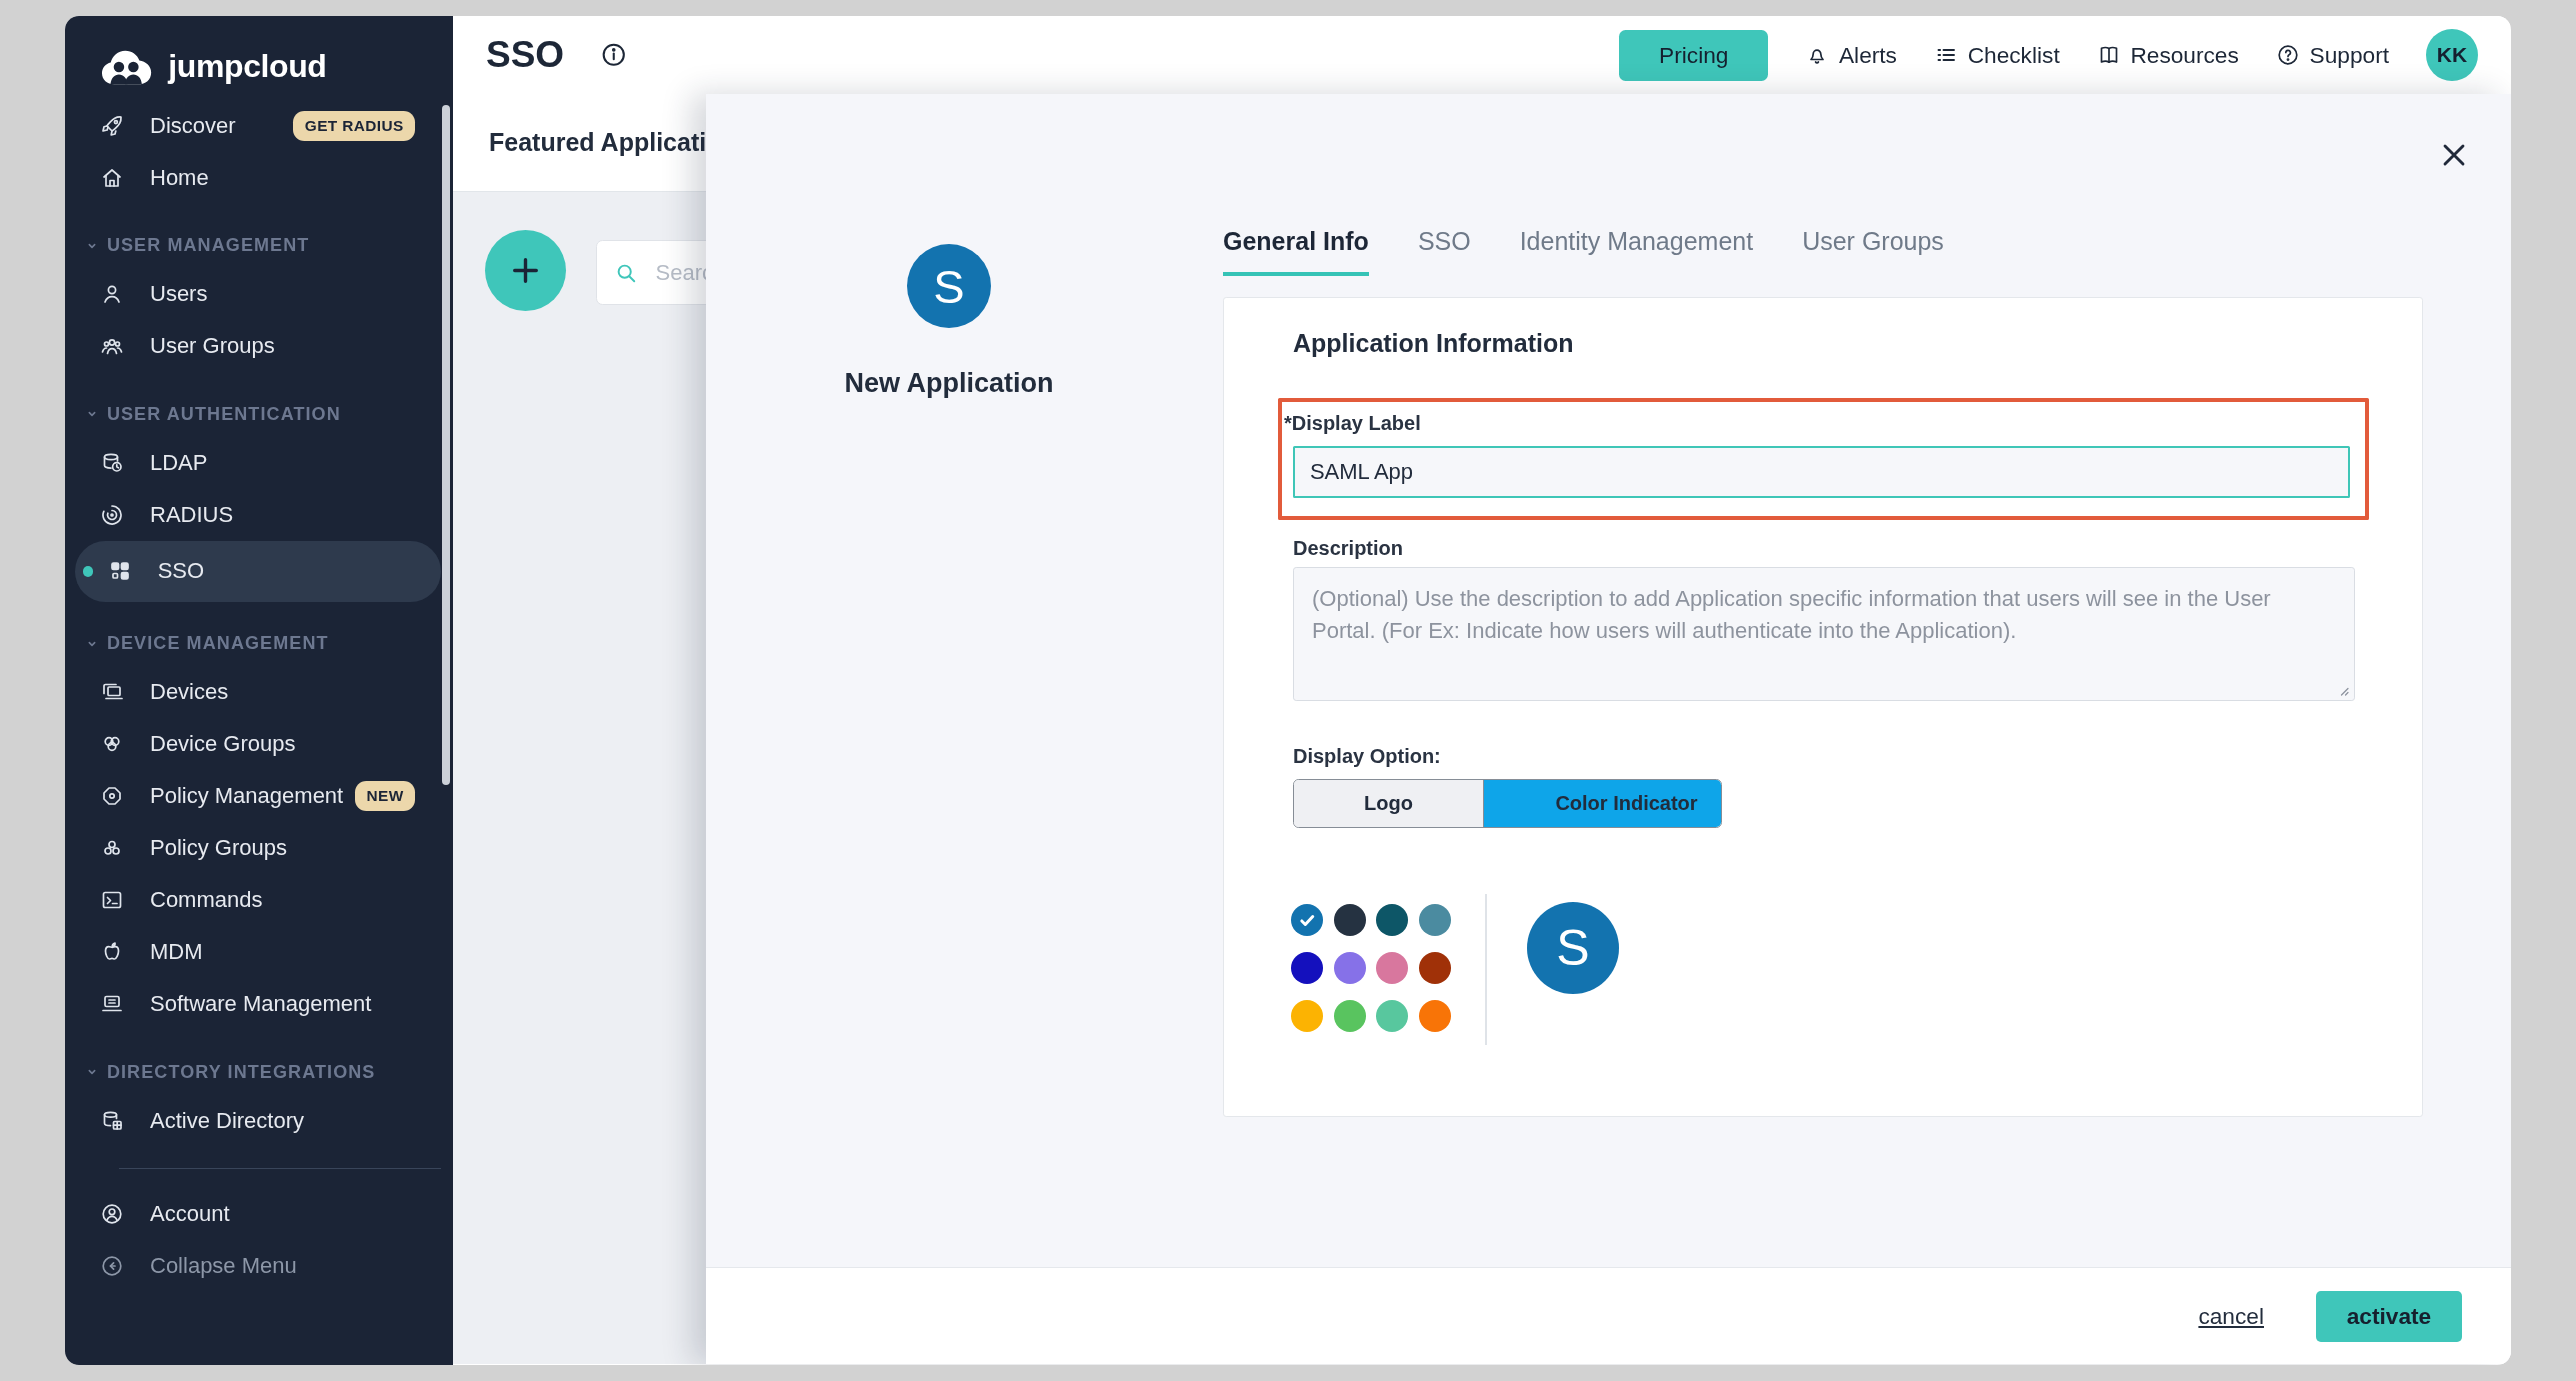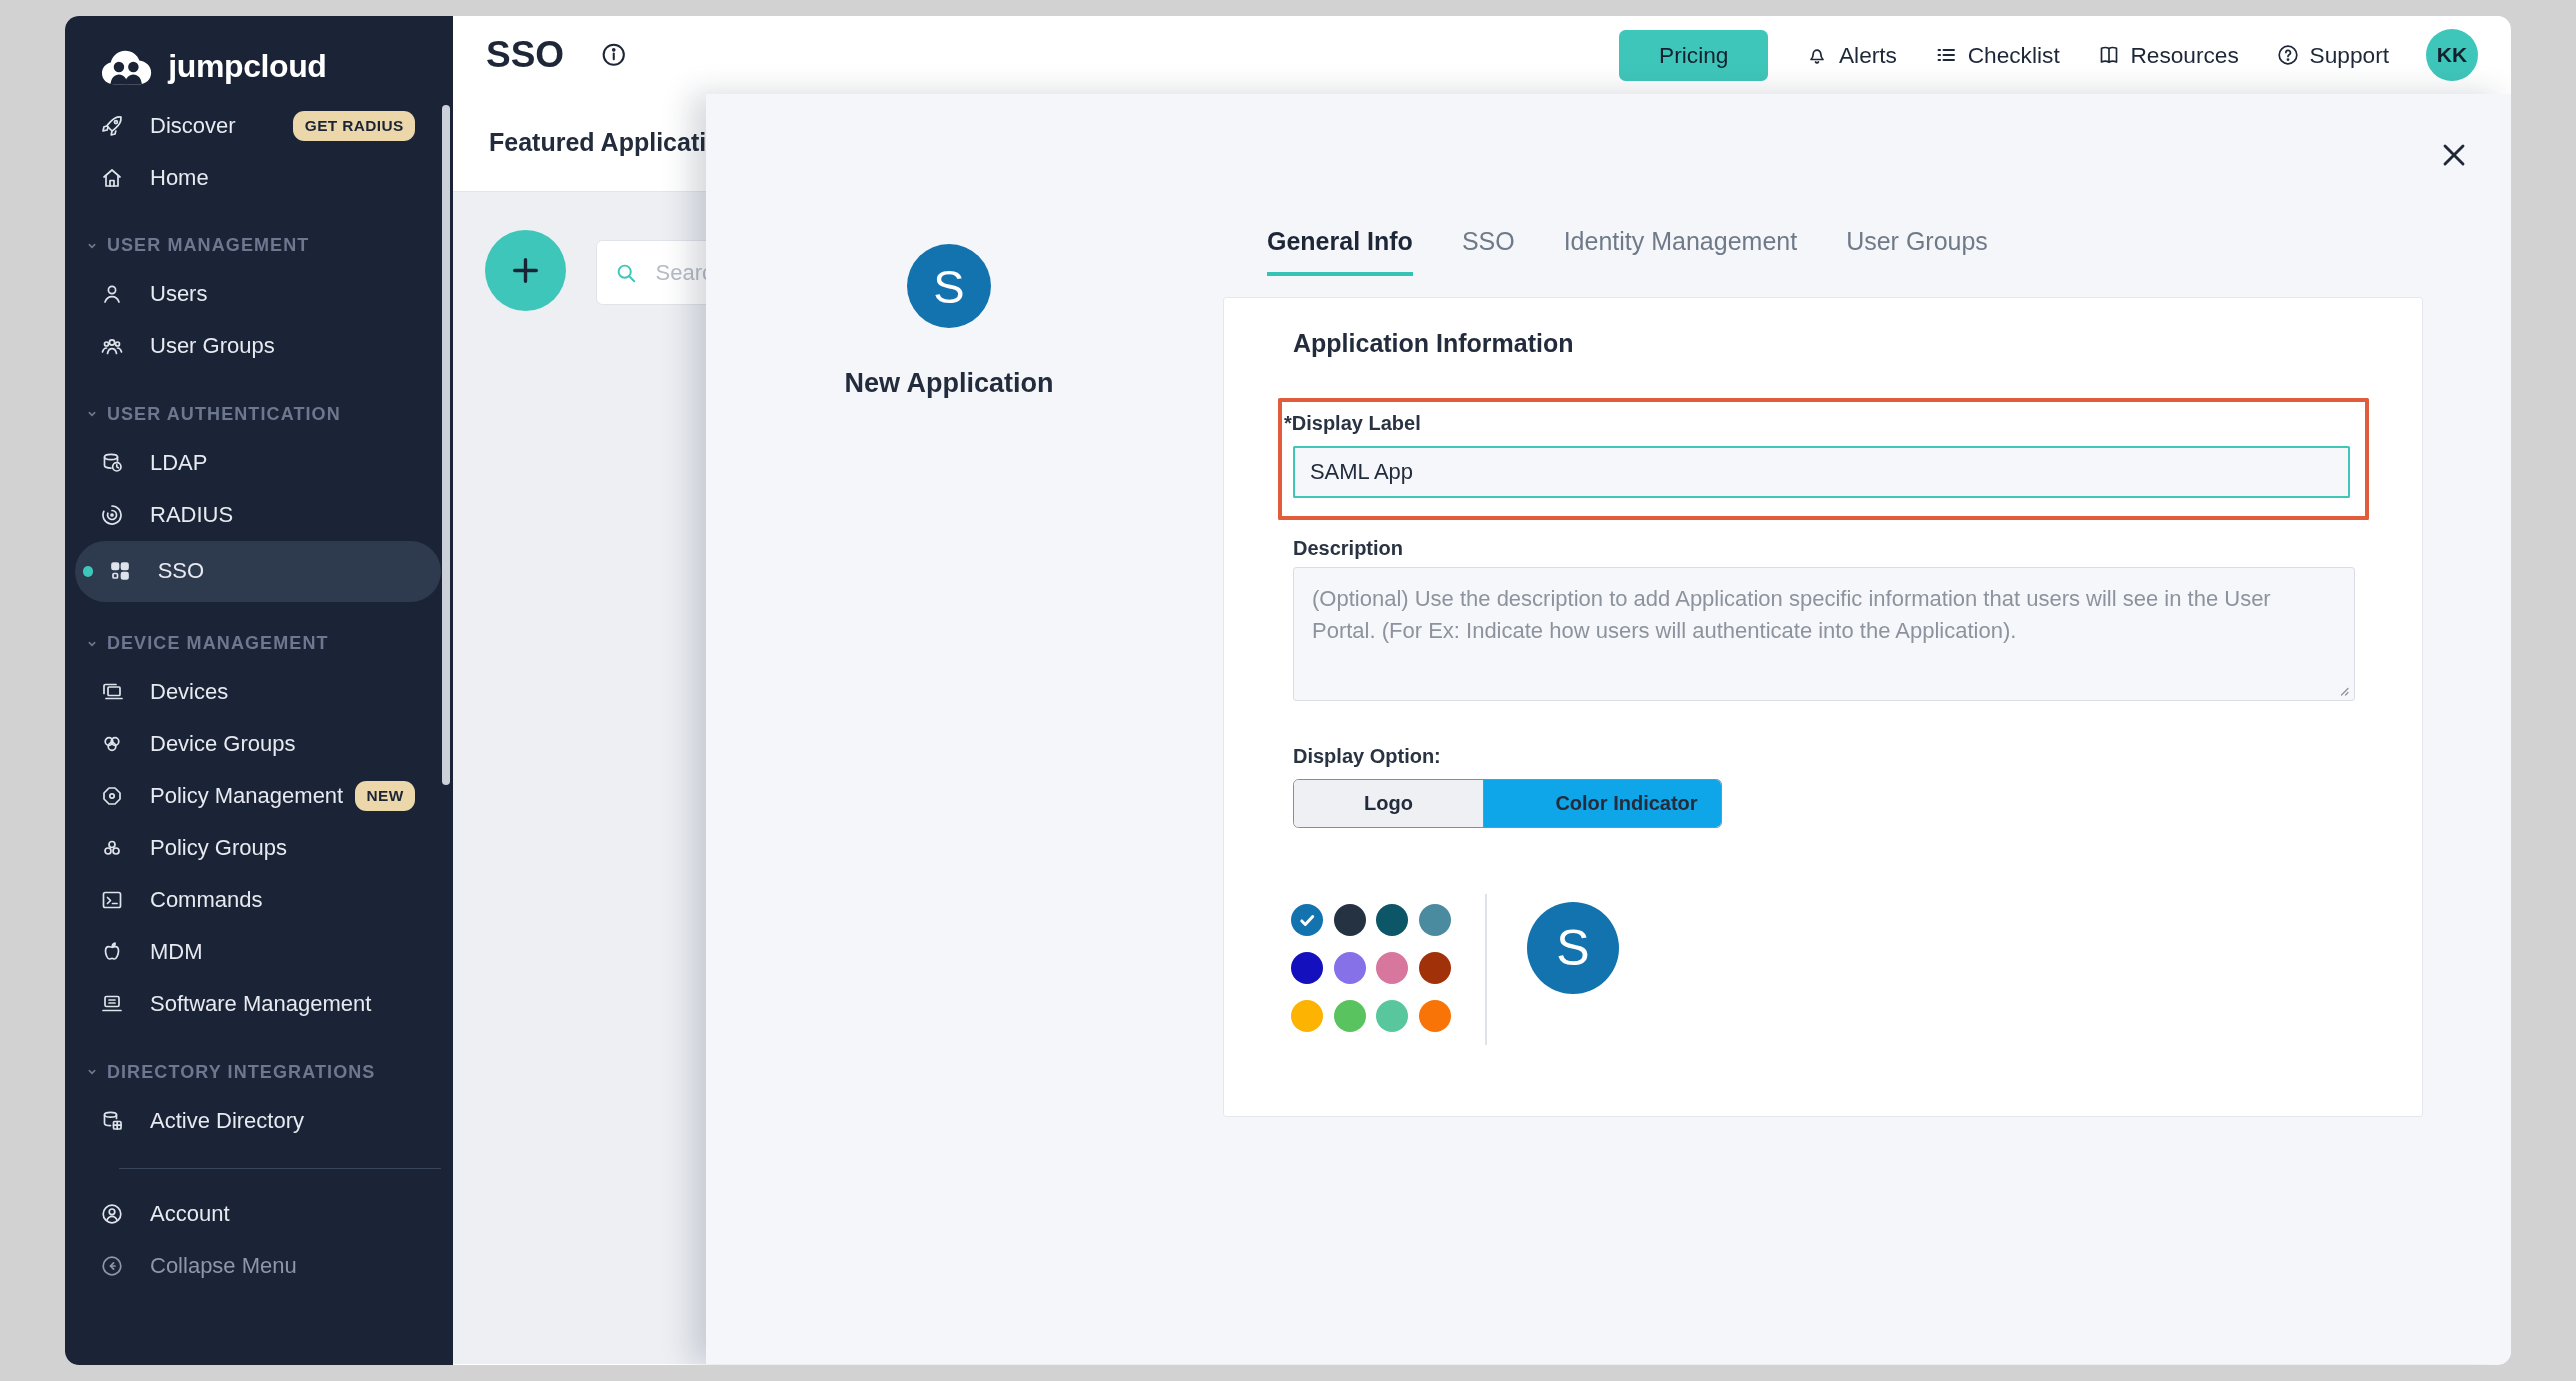--- a/index.html
+++ b/index.html
@@ -65,21 +65,21 @@
   .search-input::placeholder{color:#b6bcc6;}
   
   .modal{position:absolute;left:641px;top:78px;width:1805px;height:1270px;background:#f5f6fa;
     box-shadow:-14.6px 0 29px rgba(30,40,60,.18);}
   .close-btn{position:absolute;left:1730px;top:43px;width:36px;height:36px;color:#20293a;
     background:none;border:none;cursor:pointer;padding:0;}
   .app-identity{position:absolute;left:81px;top:150px;width:324px;text-align:center;}
   .app-circle{width:84px;height:84px;border-radius:50%;margin:0 auto;
     display:flex;align-items:center;justify-content:center;color:#fff;font-size:47px;}
   .app-name{margin-top:40px;font-size:27px;font-weight:700;color:#222c3c;}
-  .tabs{position:absolute;left:517px;top:133px;display:flex;gap:49px;margin-left:44px;}
+  .tabs{position:absolute;left:517px;top:133px;display:flex;gap:49px;}
   .tab{font-size:25px;color:#6f7a89;padding-bottom:16px;cursor:pointer;border-bottom:4.9px solid transparent;}
   .tab.active{color:#1d2737;font-weight:700;border-bottom-color:#35c3b6;}
   .card{position:absolute;left:517px;top:203px;width:1198px;height:818px;background:#fff;
     border:0.8px solid #e4e7eb;border-radius:3.2px;}
   .card-heading{position:absolute;left:69px;top:31px;font-size:25px;font-weight:700;color:#222c3c;}
   .annotate-box{position:absolute;left:54px;top:100px;width:1091px;height:122px;
     border:4px solid #e25b3b;border-radius:1.6px;box-sizing:border-box;}
   .field-label{font-size:20px;font-weight:700;color:#2a3342;}
   .annotate-box .field-label{position:absolute;left:2px;top:9.7px;}
   .display-input{position:absolute;left:11.3px;top:44px;width:1057px;height:52px;box-sizing:border-box;
@@ -489,16 +489,20 @@
         <span class="swatch" style="background-color: rgb(160, 49, 8);"></span>
         <span class="swatch" style="background-color: rgb(252, 179, 2);"></span>
         <span class="swatch" style="background-color: rgb(89, 196, 95);"></span>
         <span class="swatch" style="background-color: rgb(88, 199, 158);"></span>
         <span class="swatch" style="background-color: rgb(248, 116, 7);"></span>
       </div>
       <div class="swatch-divider"></div>
       <div class="preview-circle" style="background-color: rgb(19, 115, 175);">S</div>
     </div>
 
+    <footer class="modal-footer">
+      <span class="cancel-link">cancel</span>
+      <button class="activate-btn">activate</button>
+    </footer>
   </section>
 
 </div>
 
 
 </body></html>

